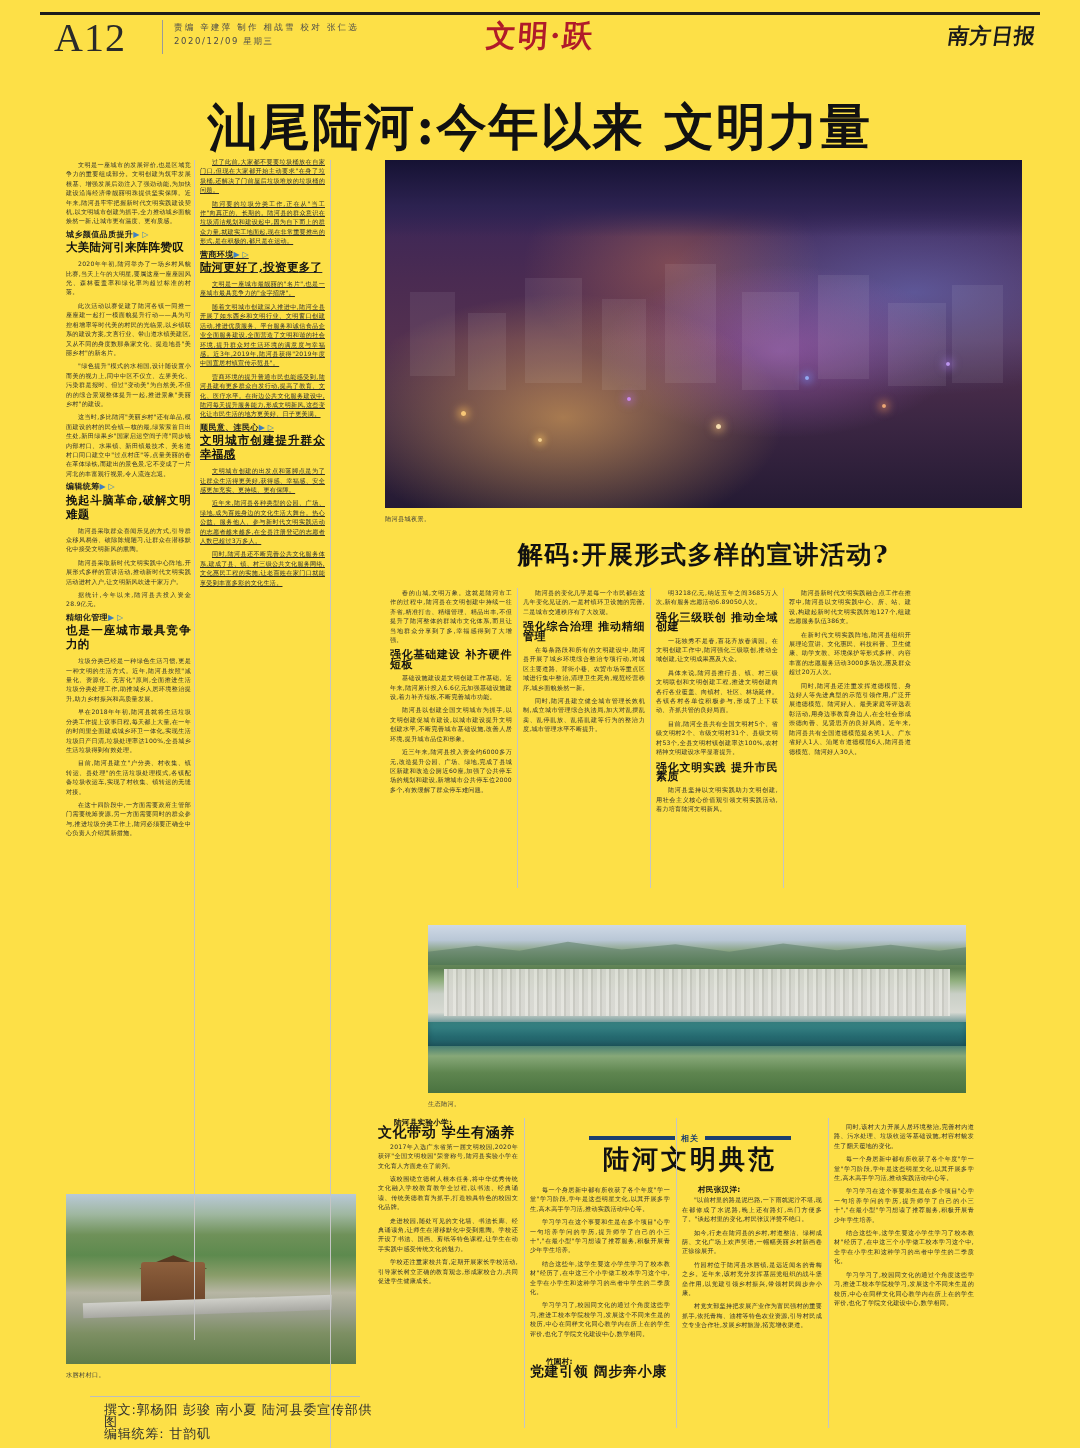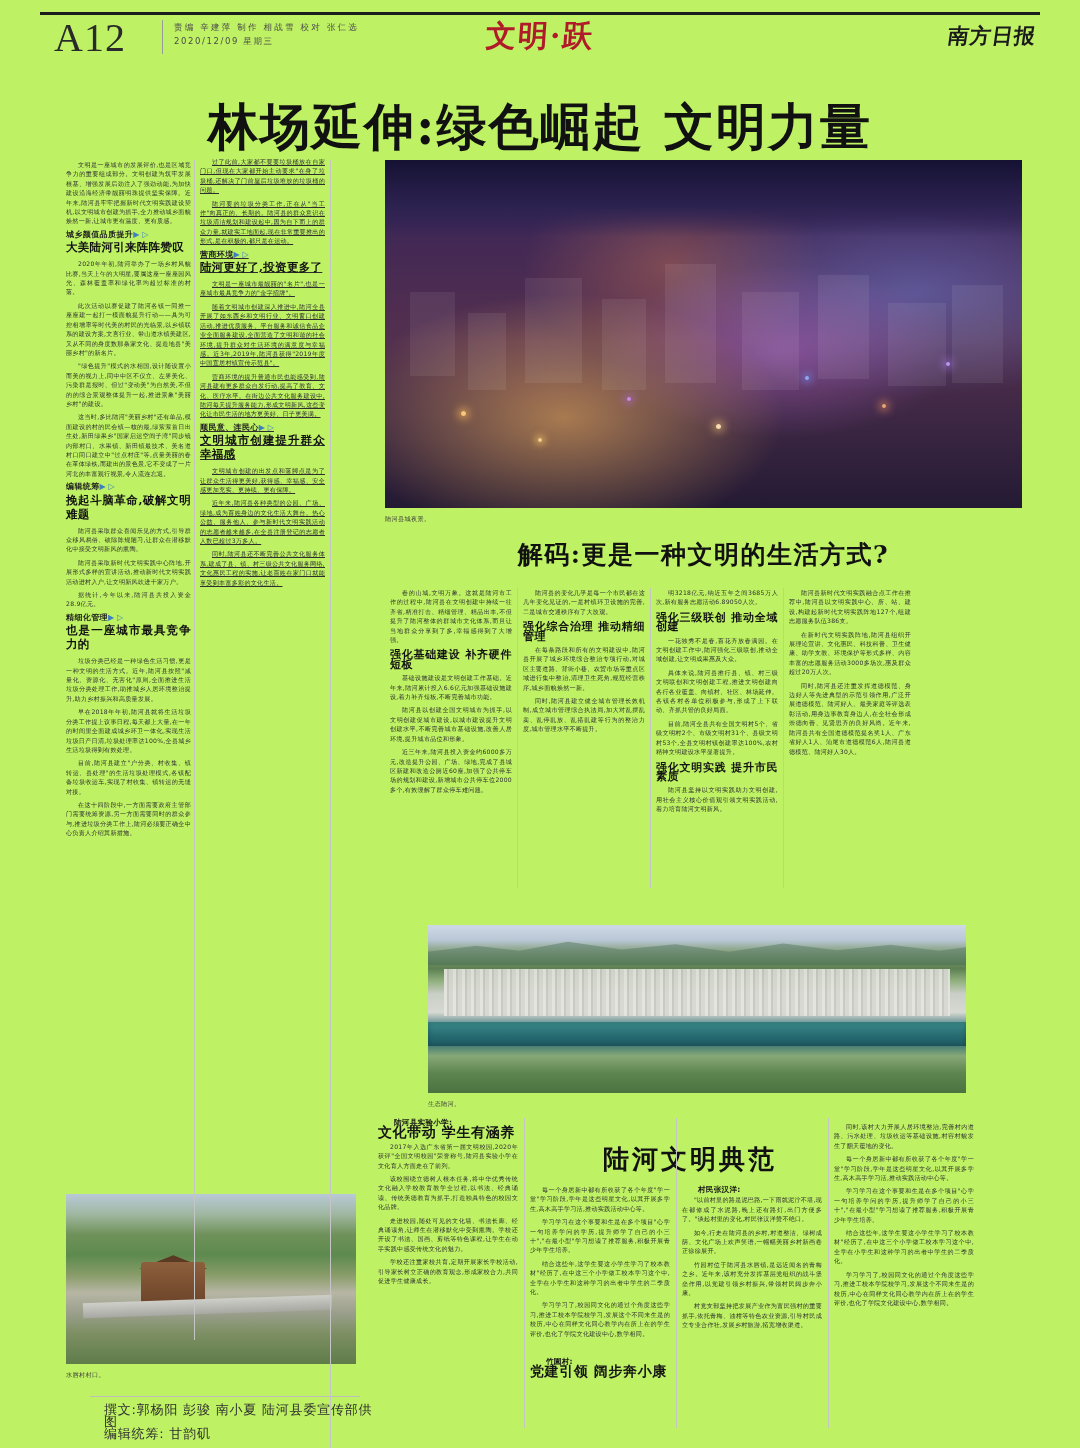--- a/index.html
+++ b/index.html
@@ -1,18 +1,18 @@
 <!DOCTYPE html>
 <html><head>
 <meta charset="utf-8">
 <style>
   html,body{margin:0;padding:0;background:#d8d8d8;}
   body{font-family:"Liberation Serif",serif;}
   #page{
-    position:relative;width:1080px;height:1448px;background:#bef264;
+    position:relative;width:1080px;height:1448px;background:#fde047;
     overflow:hidden;box-sizing:border-box;
   }
   .topline{position:absolute;left:40px;top:12px;width:1000px;height:3px;background:#1c1c1c;}
   
   .masthead{position:absolute;left:40px;top:16px;width:1000px;height:46px;}
   .folio{position:absolute;left:14px;top:-2px;font-size:40px;letter-spacing:1px;color:#2a2a2a;font-family:"Liberation Serif",serif;font-weight:400;}
   .folio-divider{position:absolute;left:122px;top:4px;width:1px;height:34px;background:#9a9a9a;}
   .folio-meta{position:absolute;left:134px;top:4px;line-height:14px;}
   .folio-meta div{font-size:8.5px;color:#4a4a4a;letter-spacing:2.2px;font-family:"DejaVu Sans",sans-serif;white-space:nowrap;}
   .folio-meta .row2{letter-spacing:1.6px;}
@@ -139,21 +139,21 @@
     <div class="folio-meta">
       <div>责编 辛建萍   制作 相战雪   校对 张仁选</div>
       <div class="row2">2020/12/09   星期三</div>
     </div>
     <div class="column-brand">
       <span>文明·跃</span>
     </div>
     <div class="paper-logo">南方日报</div>
   </div>
 
-  <div class="headline">林场延伸:绿色崛起  文明力量</div>
+  <div class="headline">汕尾陆河:今年以来  文明力量</div>
 
   <div class="col body-text" style="left:66px;top:160px;width:125px;height:1090px;">
     <p>文明是一座城市的发展评价,也是区域竞争力的重要组成部分。文明创建为筑牢发展根基、增强发展后劲注入了强劲动能,为加快建设沿海经济带靓丽明珠提供坚实保障。近年来,陆河县牢牢把握新时代文明实践建设契机,以文明城市创建为抓手,全力推动城乡面貌焕然一新,让城市更有温度、更有质感。</p>
 
     <div>
       <div class="sub-kicker">
         <span>城乡颜值品质提升</span><span class="arrows">▶ ▷</span>
       </div>
       <div class="sub-head">大美陆河引来阵阵赞叹</div>
       <p>2020年年初,陆河举办了一场乡村风貌比赛,当天上午的大明星,要属这座一座座园风光、森林覆盖率和绿化率均超过标准的村落。</p>
@@ -226,21 +226,21 @@
       <div class="lightdot" style="left:38%;top:68%;width:4px;height:4px;background:rgba(210,140,255,.9);box-shadow:0 0 8px 3px rgba(180,110,230,.6);"></div>
       <div class="lightdot" style="left:52%;top:76%;width:5px;height:5px;background:rgba(255,230,180,.95);box-shadow:0 0 9px 3px rgba(255,200,120,.6);"></div>
       <div class="lightdot" style="left:66%;top:62%;width:4px;height:4px;background:rgba(150,180,255,.9);box-shadow:0 0 8px 3px rgba(120,150,255,.6);"></div>
       <div class="lightdot" style="left:78%;top:70%;width:4px;height:4px;background:rgba(255,180,120,.9);box-shadow:0 0 8px 3px rgba(255,160,90,.6);"></div>
       <div class="lightdot" style="left:88%;top:58%;width:4px;height:4px;background:rgba(200,160,255,.9);box-shadow:0 0 8px 3px rgba(170,130,240,.6);"></div>
     </div>
   </div>
   <div class="cap" style="position:absolute;left:385px;top:512px;width:300px;">陆河县城夜景。</div>
 
   <div style="position:absolute;left:385px;top:538px;width:637px;text-align:center;">
-    <span style="font-size:25px;font-weight:700;color:#111;font-family:'DejaVu Serif',serif;letter-spacing:1.5px;">解码:更是一种文明的生活方式?</span>
+    <span style="font-size:25px;font-weight:700;color:#111;font-family:'DejaVu Serif',serif;letter-spacing:1.5px;">解码:开展形式多样的宣讲活动?</span>
   </div>
 
   <div class="col body-text" style="left:523px;top:588px;width:122px;height:300px;">
     <p>陆河县的变化几乎是每一个市民都在这几年变化见证的,一是村镇环卫设施的完善,二是城市交通秩序有了大改观。</p>
     <div class="sec-head">强化综合治理 推动精细管理</div>
     <p>在每条路段和所有的文明建设中,陆河县开展了城乡环境综合整治专项行动,对城区主要道路、背街小巷、农贸市场等重点区域进行集中整治,清理卫生死角,规范经营秩序,城乡面貌焕然一新。</p>
     <p>同时,陆河县建立健全城市管理长效机制,成立城市管理综合执法局,加大对乱摆乱卖、乱停乱放、乱搭乱建等行为的整治力度,城市管理水平不断提升。</p>
   </div>
 
   <div class="col body-text" style="left:390px;top:588px;width:122px;height:300px;">
@@ -269,20 +269,23 @@
 
   <div class="photo" style="left:428px;top:925px;width:538px;height:168px;">
     <div class="eco">
       <div class="mount"></div>
       <div class="town"></div>
       <div class="river"></div>
     </div>
   </div>
   <div class="cap" style="position:absolute;left:428px;top:1097px;width:300px;">生态陆河。</div>
 
+  <div class="rel-banner" style="left:500px;top:1128px;width:380px;">
+    <span class="bar"></span><span class="lbl">相关</span><span class="bar"></span>
+  </div>
   <div class="big-rel-head" style="left:500px;top:1142px;width:380px;">陆河文明典范</div>
 
   <div class="col body-text" style="left:378px;top:1118px;width:140px;height:250px;">
     <div class="small-head">陆河县实验小学:</div>
     <div class="small-head2">文化带动  学生有涵养</div>
     <p>2017年入选广东省第一届文明校园,2020年获评"全国文明校园"荣誉称号,陆河县实验小学在文化育人方面走在了前列。</p>
     <p>该校围绕立德树人根本任务,将中华优秀传统文化融入学校教育教学全过程,以书法、经典诵读、传统美德教育为抓手,打造独具特色的校园文化品牌。</p>
     <p>走进校园,随处可见的文化墙、书法长廊、经典诵读角,让师生在潜移默化中受到熏陶。学校还开设了书法、国画、剪纸等特色课程,让学生在动手实践中感受传统文化的魅力。</p>
     <p>学校还注重家校共育,定期开展家长学校活动,引导家长树立正确的教育观念,形成家校合力,共同促进学生健康成长。</p>
   </div>

